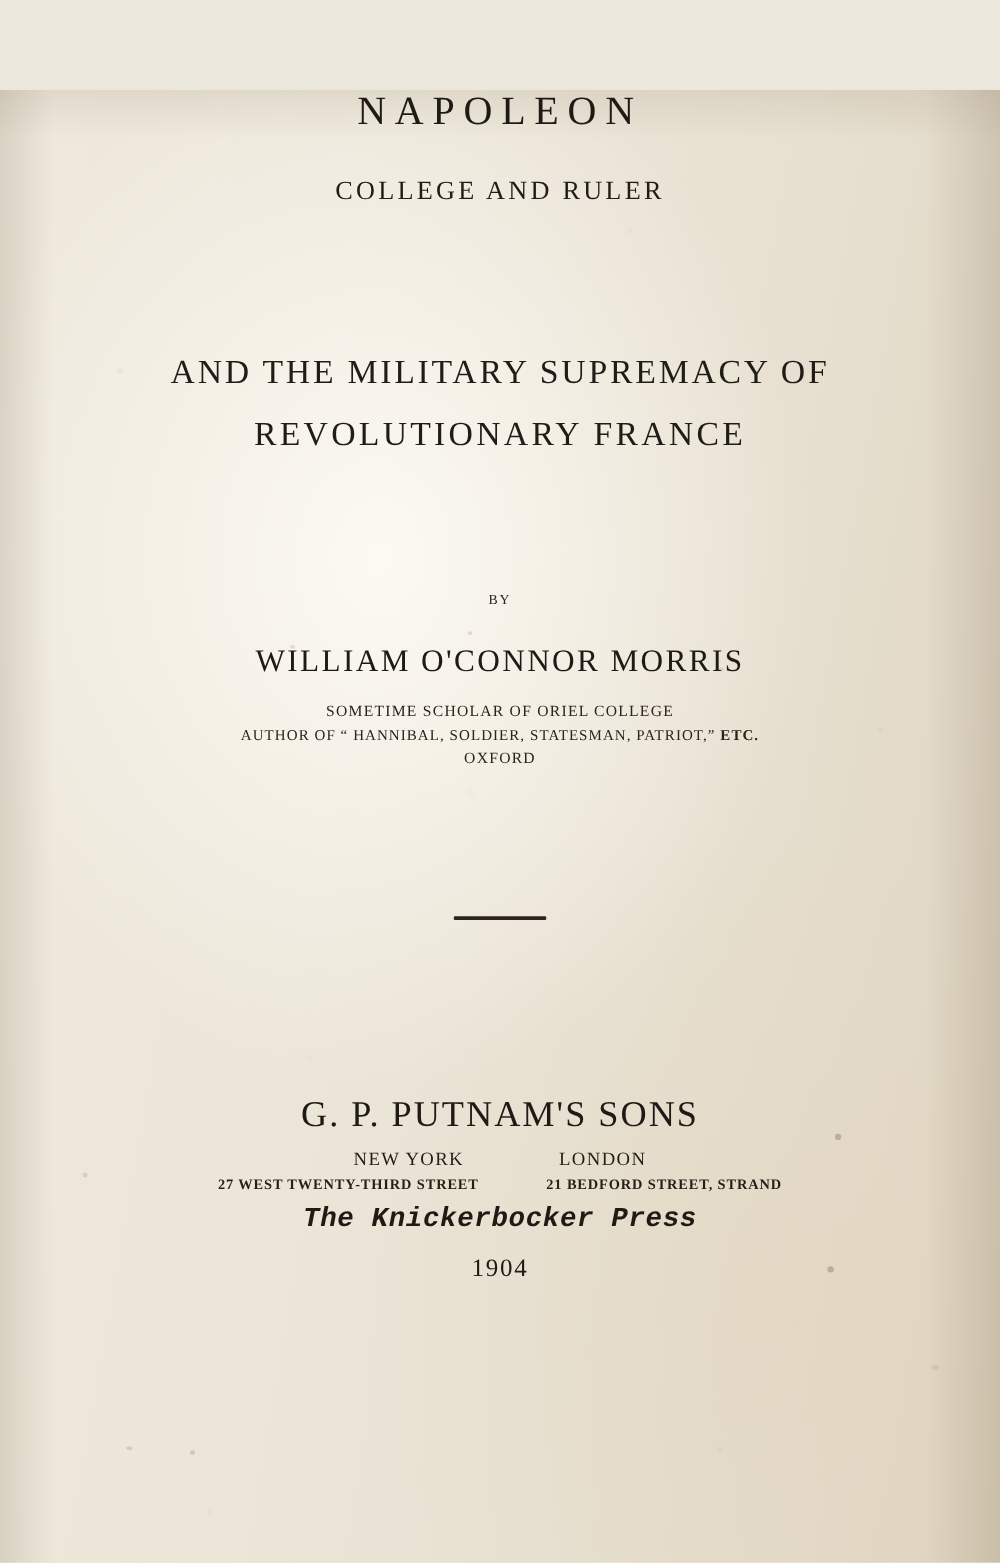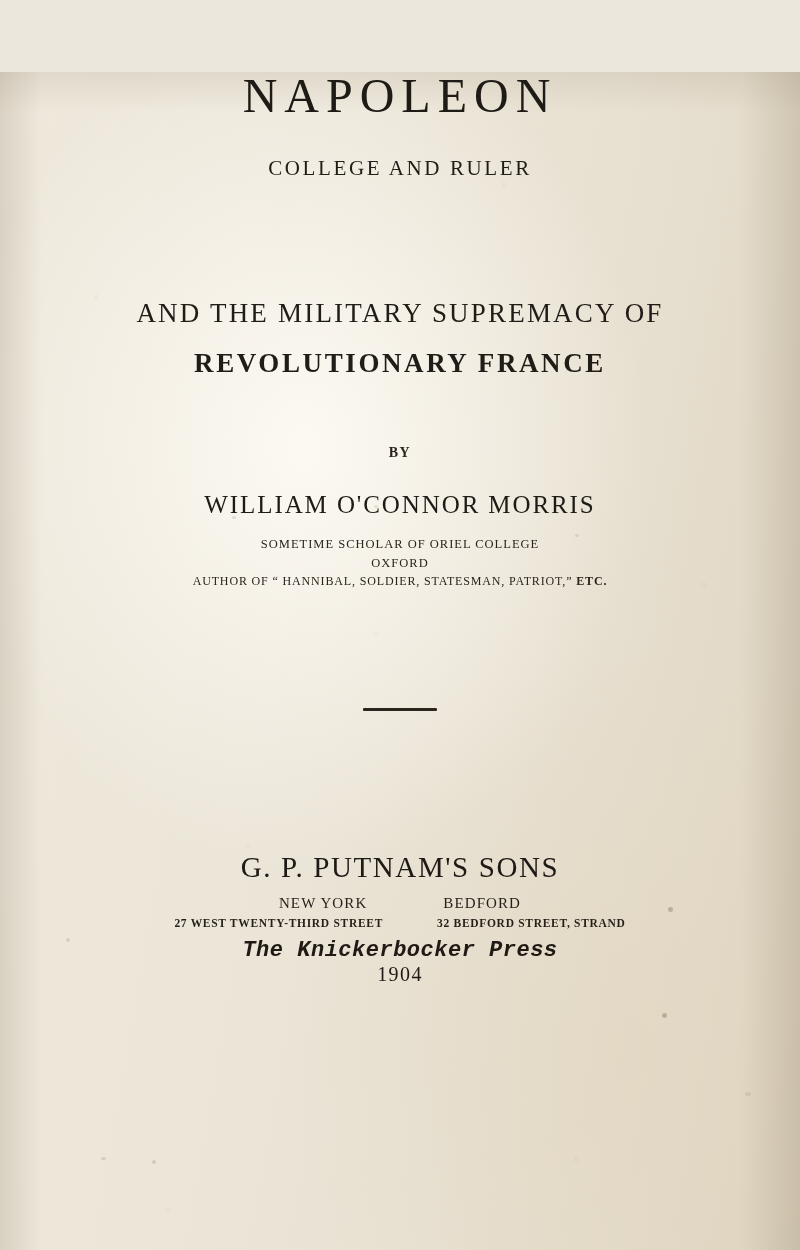--- a/index.html
+++ b/index.html
@@ -64,21 +64,21 @@
     z-index: 3;
     width: 100%;
     height: 100%;
     box-sizing: border-box;
     padding: 0 40px;
     text-align: center;
   }
 
   .main-title {
     margin-top: 72px;
-    font-size: 48px;
+    font-size: 32px;
     letter-spacing: 7px;
     font-weight: 400;
     line-height: 1;
     color: #1e1a15;
   }
   .subtitle {
     margin-top: 36px;
     font-size: 21px;
     letter-spacing: 2.6px;
     color: #201c17;
@@ -86,27 +86,27 @@
 
   .supremacy {
     margin-top: 108px;
     font-size: 27px;
     letter-spacing: 2.2px;
     line-height: 1.85;
     color: #201c17;
     text-align: center;
   }
   .supremacy .line { display: block; }
-  .supremacy .line2 { letter-spacing: 2.6px; font-weight: bold; }
+  .supremacy .line2 { letter-spacing: 2.6px; }
 
   .by {
-    margin-top: 56px;
-    font-size: 14px;
+    margin-top: 101px;
+    font-size: 11px;
     letter-spacing: 1.6px;
-    font-weight: 700;
+    font-weight: 400;
     color: #2a241d;
   }
 
   .author {
     margin-top: 30px;
     font-size: 25px;
     letter-spacing: 1.9px;
     color: #1e1a15;
     font-family: Liberation Serif, serif;
   }
@@ -160,21 +160,21 @@
   .press {
     margin-top: 9px;
     font-size: 22px;
     letter-spacing: 0.5px;
     font-family: Liberation Mono, monospace;
     font-weight: 700;
     font-style: italic;
     color: #1f1a14;
   }
   .year {
-    margin-top: 0;
+    margin-top: 16px;
     font-size: 20px;
     letter-spacing: 1.4px;
     color: #1f1a14;
   }
 </style>
 </head>
 <body>
 
 <div class="page">
   <div class="grain"></div>
@@ -200,34 +200,34 @@
       <span class="line line1">AND  THE  MILITARY  SUPREMACY  OF</span>
       <span class="line line2">REVOLUTIONARY  FRANCE</span>
     </div>
 
     <div class="by">BY</div>
 
     <div class="author">WILLIAM  O'CONNOR  MORRIS</div>
 
     <div class="credentials">
       <span class="cline">SOMETIME SCHOLAR OF ORIEL COLLEGE</span>
+      <span class="cline works"><span>AUTHOR OF “ HANNIBAL, SOLDIER, STATESMAN, PATRIOT,”</span> <span class="etc">ETC.</span></span>
       <span class="cline">OXFORD</span>
-      <span class="cline works"><span>AUTHOR OF “ HANNIBAL, SOLDIER, STATESMAN, PATRIOT,”</span> <span class="etc">ETC.</span></span>
     </div>
 
     <div class="rule"></div>
 
     <div class="imprint">
       <div class="publisher">G. P. PUTNAM'S SONS</div>
       <div class="cities">
         <span>NEW YORK</span>
-        <span>BEDFORD</span>
+        <span>LONDON</span>
       </div>
       <div class="addresses">
         <span>27 WEST TWENTY-THIRD STREET</span>
-        <span>32 BEDFORD STREET, STRAND</span>
+        <span>21 BEDFORD STREET, STRAND</span>
       </div>
       <div class="press">The Knickerbocker Press</div>
       <div class="year">1904</div>
     </div>
 
   </div>
 </div>
 
 </body></html>

